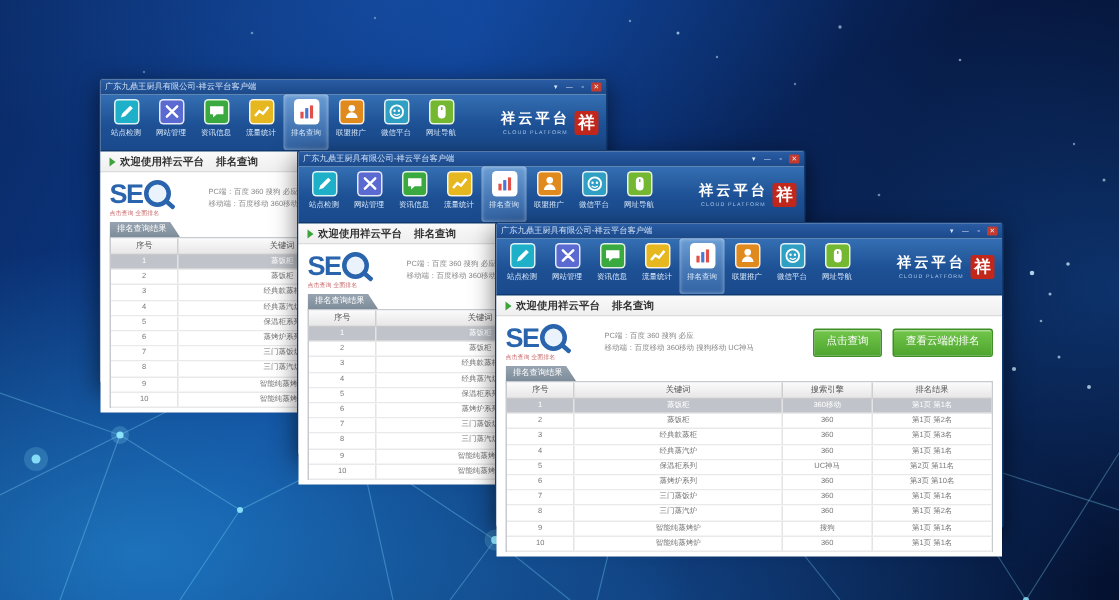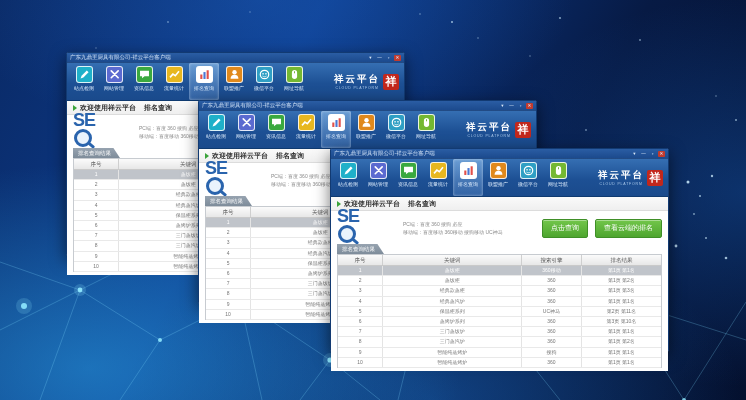--- a/index.html
+++ b/index.html
@@ -41,21 +41,21 @@
 
   .subheader{height:13px;flex:none;background:linear-gradient(#fafafa,#efefef);border-bottom:1px solid #dcdcdc;
     display:flex;align-items:center;padding:0 6px;gap:3px;}
   .green-tri{width:0;height:0;border-left:4px solid #3aa33a;border-top:3px solid transparent;border-bottom:3px solid transparent;}
   .welcome{font-size:7px;font-weight:bold;color:#333;}
   .welcome .sect{margin-left:8px;}
 
   .content{flex:1;background:#fff;display:flex;flex-direction:column;padding:0 6px;}
   .seo-row{height:28px;flex:none;display:flex;align-items:center;margin-top:3px;}
   .seo-logo{display:flex;flex-direction:column;width:62px;flex:none;}
-  .seo-mark{display:flex;flex-direction:column;}
+  .seo-mark{display:flex;}
   .seo-se{font-size:18px;font-weight:bold;color:#2a64ad;letter-spacing:-1px;line-height:18px;}
   .seo-o{width:12px;height:12px;border:3px solid #2a64ad;border-radius:50%;position:relative;margin-left:1px;background:#eaf3fc;}
   .seo-o::after{content:"";position:absolute;width:7px;height:3px;background:#2a64ad;right:-6px;bottom:-3px;transform:rotate(40deg);border-radius:1px;}
   .seo-tag{font-size:4px;color:#c9686a;margin-top:1px;white-space:nowrap;}
   .engine-info{margin-left:4px;flex:1;}
   .engine-line{font-size:5px;color:#8a8a8a;line-height:8px;white-space:nowrap;}
   .btn-row{display:flex;gap:7px;flex:none;}
   .gbtn{height:17px;line-height:16px;padding:0 8px;font-size:7px;color:#fff;border:1px solid #3f8f27;
     border-radius:2px;background:linear-gradient(#72c64a,#4ea52f);box-shadow:inset 0 1px 0 rgba(255,255,255,.4);white-space:nowrap;}
 

